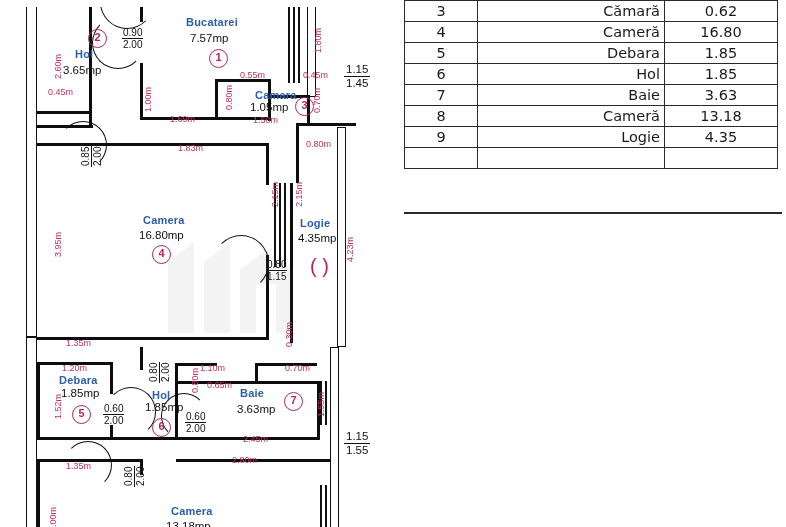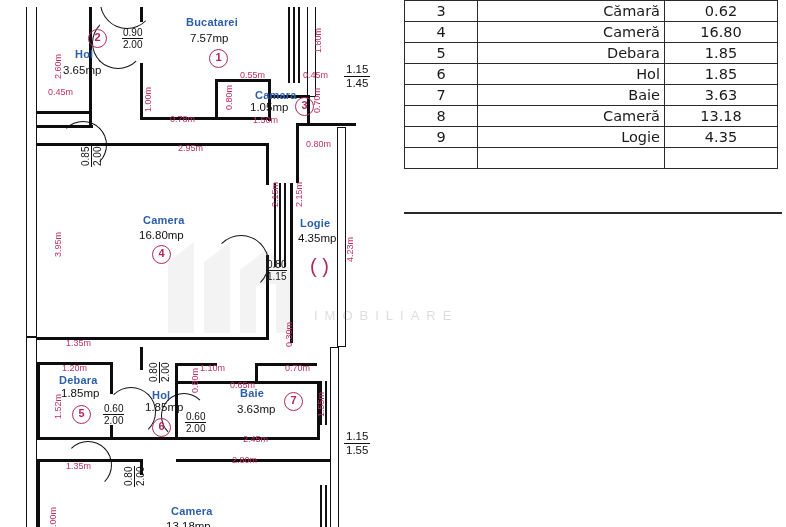--- a/index.html
+++ b/index.html
@@ -177,39 +177,39 @@
     <div class="rlabel" style="left:171px;top:498px;">Camera</div>
     <div class="rarea" style="left:166px;top:513px;">13.18mp</div>
 
     <div class="rlabel" style="left:300px;top:210px;">Logie</div>
     <div class="rarea" style="left:298px;top:225px;">4.35mp</div>
     <div class="paren" style="left:310px;top:248px;">(&nbsp;)</div>
 
     <div class="dimv" style="left:53px;top:72px;">2.60m</div>
     <div class="dim" style="left:48px;top:80px;">0.45m</div>
     <div class="dimv" style="left:143px;top:105px;">1.00m</div>
-    <div class="dim" style="left:170px;top:107px;">0.78m</div>
-    <div class="dim" style="left:178px;top:136px;">2.95m</div>
+    <div class="dim" style="left:170px;top:107px;">1.69m</div>
+    <div class="dim" style="left:178px;top:136px;">1.83m</div>
     <div class="dim" style="left:240px;top:63px;">0.55m</div>
     <div class="dimv" style="left:224px;top:103px;">0.80m</div>
     <div class="dim" style="left:253px;top:108px;">1.50m</div>
     <div class="dim" style="left:303px;top:63px;">0.45m</div>
     <div class="dimv" style="left:312px;top:106px;">0.70m</div>
     <div class="dimv" style="left:313px;top:46px;">1.80m</div>
     <div class="dim" style="left:306px;top:132px;">0.80m</div>
     <div class="dimv" style="left:53px;top:250px;">3.95m</div>
     <div class="dimv" style="left:270px;top:200px;">2.15m</div>
     <div class="dimv" style="left:294px;top:200px;">2.15m</div>
     <div class="dimv" style="left:345px;top:255px;">4.23m</div>
     <div class="dim" style="left:66px;top:331px;">1.35m</div>
     <div class="dim" style="left:62px;top:356px;">1.20m</div>
     <div class="dimv" style="left:53px;top:412px;">1.52m</div>
     <div class="dim" style="left:200px;top:356px;">1.10m</div>
     <div class="dimv" style="left:190px;top:386px;">0.80m</div>
-    <div class="dim" style="left:207px;top:373px;margin-left:23px;">0.65m</div>
+    <div class="dim" style="left:207px;top:373px;">0.65m</div>
     <div class="dim" style="left:285px;top:356px;">0.70m</div>
     <div class="dimv" style="left:316px;top:410px;">1.55m</div>
     <div class="dim" style="left:243px;top:427px;">2.45m</div>
     <div class="dim" style="left:66px;top:454px;">1.35m</div>
     <div class="dim" style="left:232px;top:448px;">2.80m</div>
     <div class="dimv" style="left:48px;top:525px;">1.00m</div>
     <div class="dimv" style="left:284px;top:340px;">0.30m</div>
 
     <div class="dfrac" style="left:122px;top:20px;">
       <span class="t">0.90</span>
@@ -302,15 +302,14 @@
   </div>
   <div class="tbot" style="top:212px;"></div>
 
   <div id="wm">
     <svg width="160" height="110" viewBox="0 0 160 110">
       <polygon points="8,105 8,34 34,14 34,105" fill="#6b6b6b" opacity="0.75"></polygon>
       <polygon points="44,105 44,34 70,14 70,105" fill="#6b6b6b" opacity="0.75"></polygon>
       <polygon points="80,105 80,42 106,22 132,42 132,105 116,105 116,56 96,56 96,105" fill="#6b6b6b" opacity="0.75"></polygon>
     </svg>
   </div>
-  <div id="wmsub">IMOBILIARE</div>
 
 </div>
 
 </body></html>

